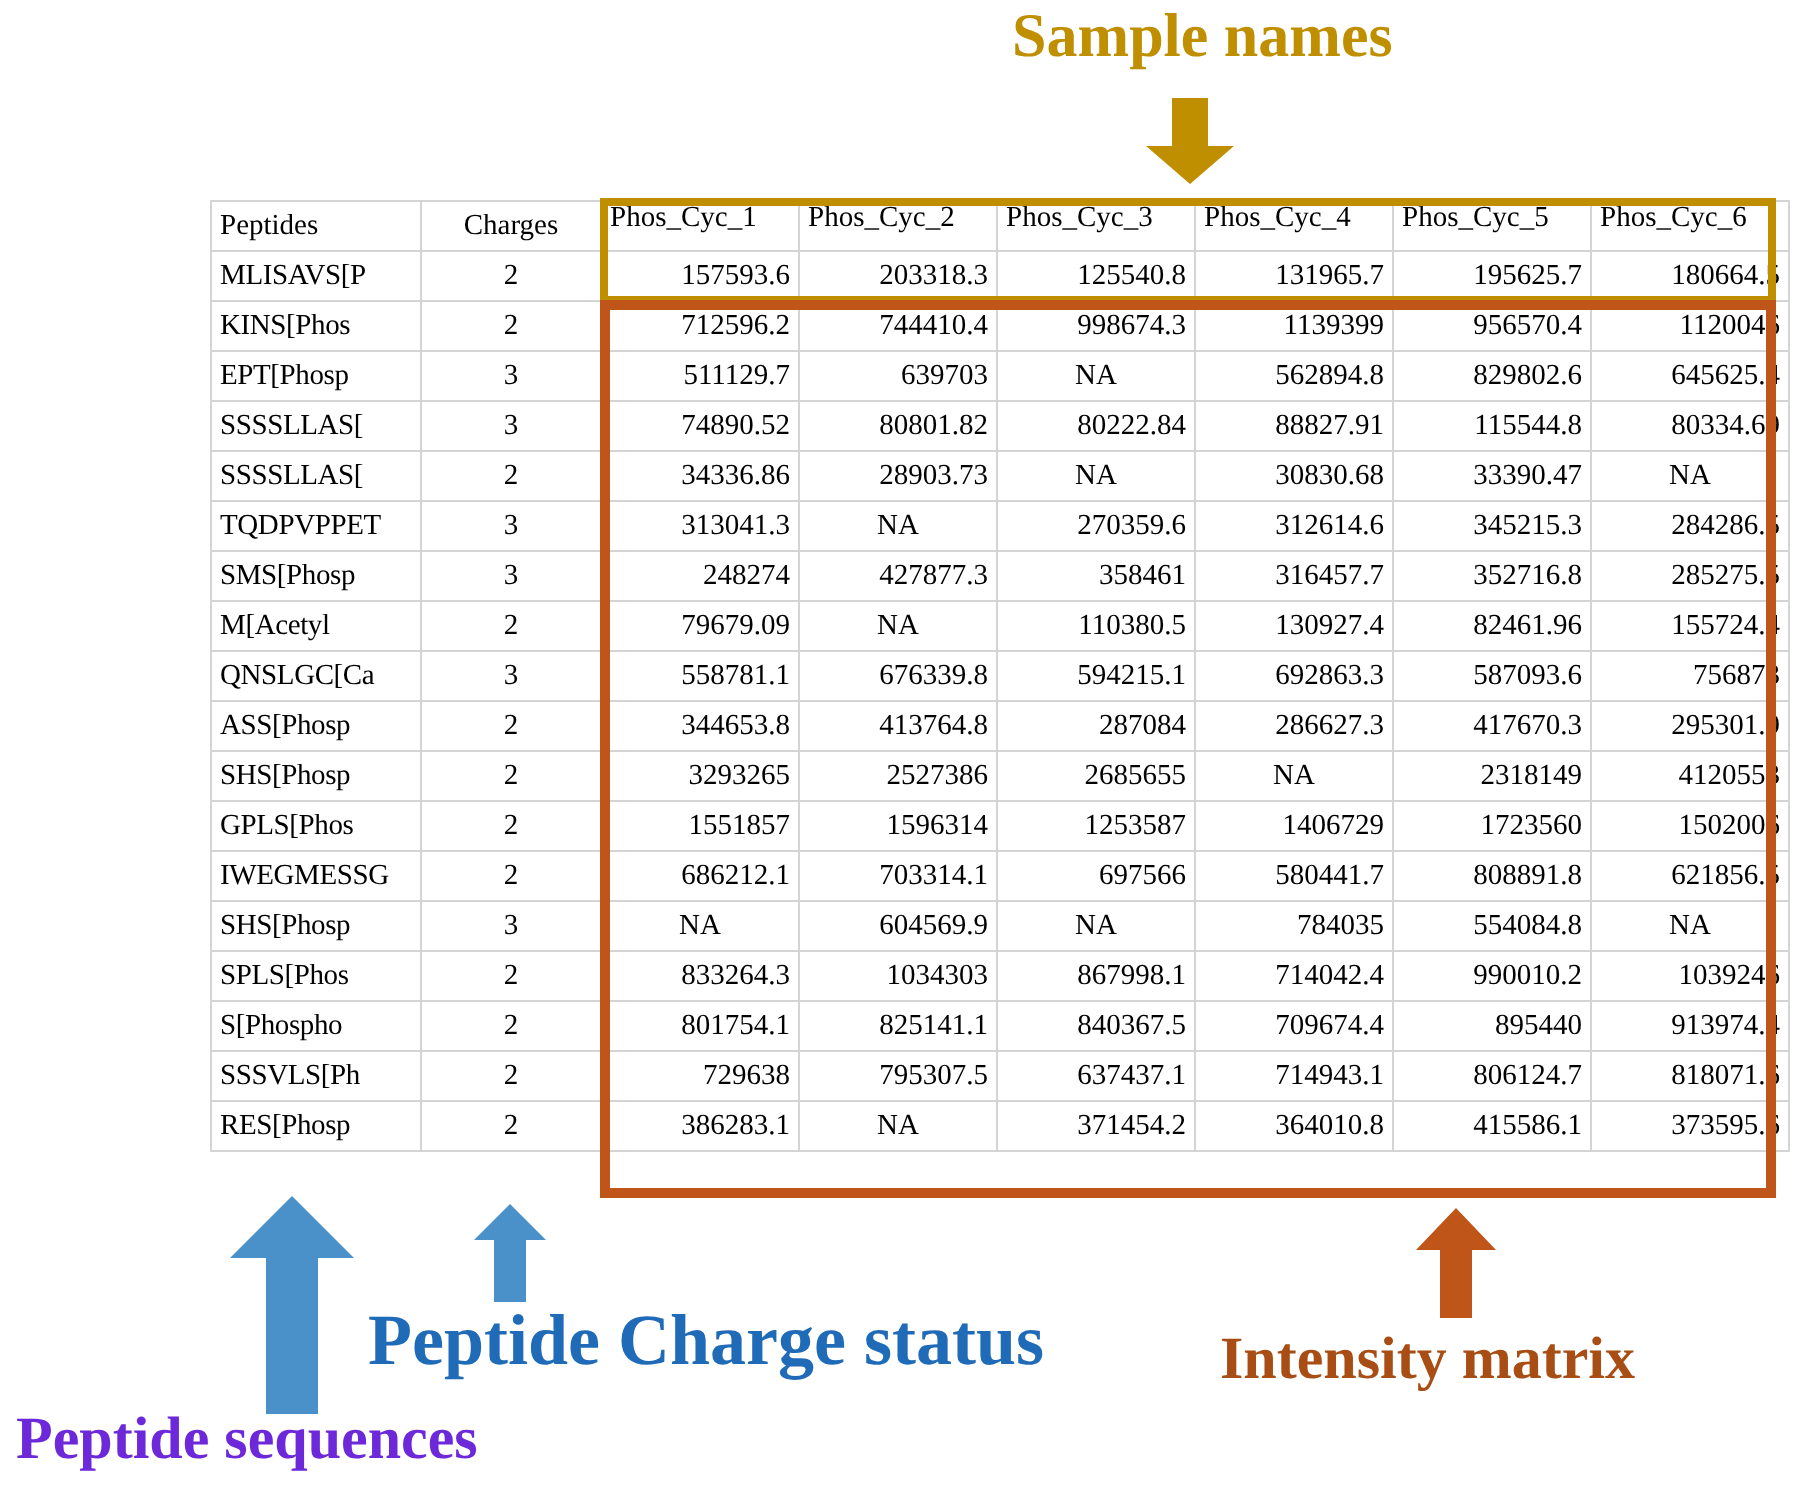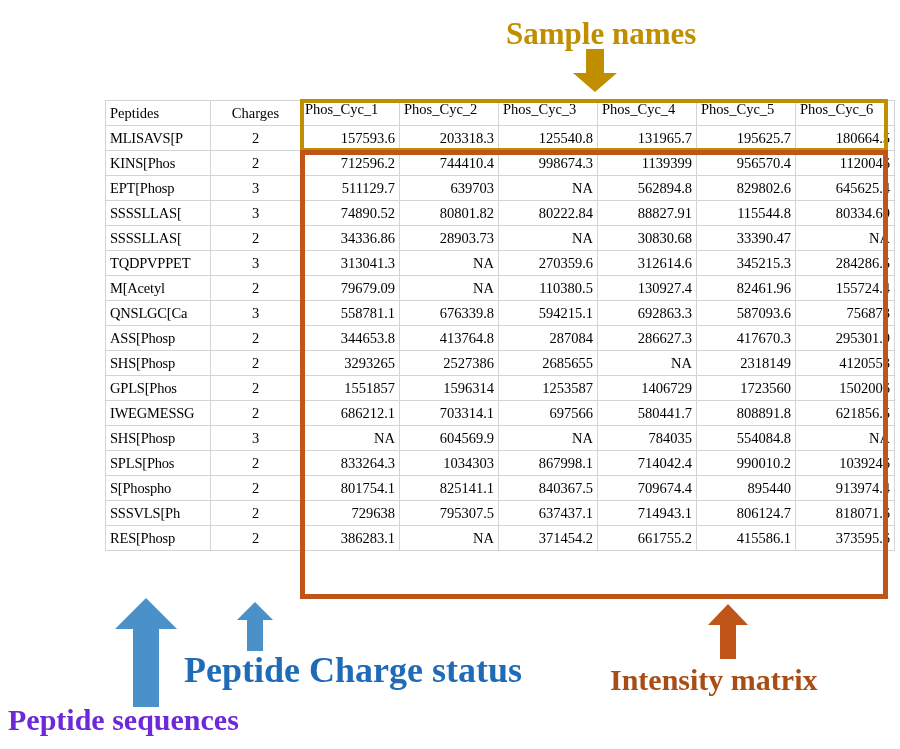--- a/index.html
+++ b/index.html
@@ -18,21 +18,21 @@
   
   .caption {
     position: absolute;
     font-family: "Liberation Serif", serif;
     font-weight: bold;
     white-space: nowrap;
     line-height: 1;
   }
   #caption-sample-names {
     left: 506px;
-    top: 18px;
+    top: 2px;
     font-size: 31px;
     color: #bf8f00;
   }
   #caption-intensity-matrix {
     left: 610px;
     top: 665px;
     font-size: 30px;
     color: #a84e15;
   }
   #caption-peptide-charge {
@@ -117,21 +117,21 @@
     padding-top: 2px;
     word-break: break-all;
     white-space: normal;
   }
   td.pep {
     text-align: left;
     letter-spacing: -0.2px;
   }
   td.chg { text-align: center; }
   td.val { text-align: right; }
-  td.val.na { text-align: right; }
+  td.val.na { text-align: center; }
 
   
   col.c-pep { width: 105px; }
   col.c-chg { width: 90px; }
   col.c-val { width: 99px; }
 
   
   #outline-sample-names {
     position: absolute;
     left: 300px;
@@ -235,20 +235,30 @@
           <td class="pep">TQDPVPPET</td>
           <td class="chg">3</td>
           <td class="val">313041.3</td>
           <td class="val na">NA</td>
           <td class="val">270359.6</td>
           <td class="val">312614.6</td>
           <td class="val">345215.3</td>
           <td class="val">284286.5</td>
         </tr>
         <tr>
+          <td class="pep">SMS[Phosp</td>
+          <td class="chg">3</td>
+          <td class="val">248274</td>
+          <td class="val">427877.3</td>
+          <td class="val">358461</td>
+          <td class="val">316457.7</td>
+          <td class="val">352716.8</td>
+          <td class="val">285275.5</td>
+        </tr>
+        <tr>
           <td class="pep">M[Acetyl</td>
           <td class="chg">2</td>
           <td class="val">79679.09</td>
           <td class="val na">NA</td>
           <td class="val">110380.5</td>
           <td class="val">130927.4</td>
           <td class="val">82461.96</td>
           <td class="val">155724.4</td>
         </tr>
         <tr>
@@ -340,21 +350,21 @@
           <td class="val">714943.1</td>
           <td class="val">806124.7</td>
           <td class="val">818071.6</td>
         </tr>
         <tr>
           <td class="pep">RES[Phosp</td>
           <td class="chg">2</td>
           <td class="val">386283.1</td>
           <td class="val na">NA</td>
           <td class="val">371454.2</td>
-          <td class="val">661755.2</td>
+          <td class="val">364010.8</td>
           <td class="val">415586.1</td>
           <td class="val">373595.6</td>
         </tr>
       </tbody>
   </table>
 </div>
 
 <div id="outline-sample-names"></div>
 <div id="outline-intensity-matrix"></div>
 

